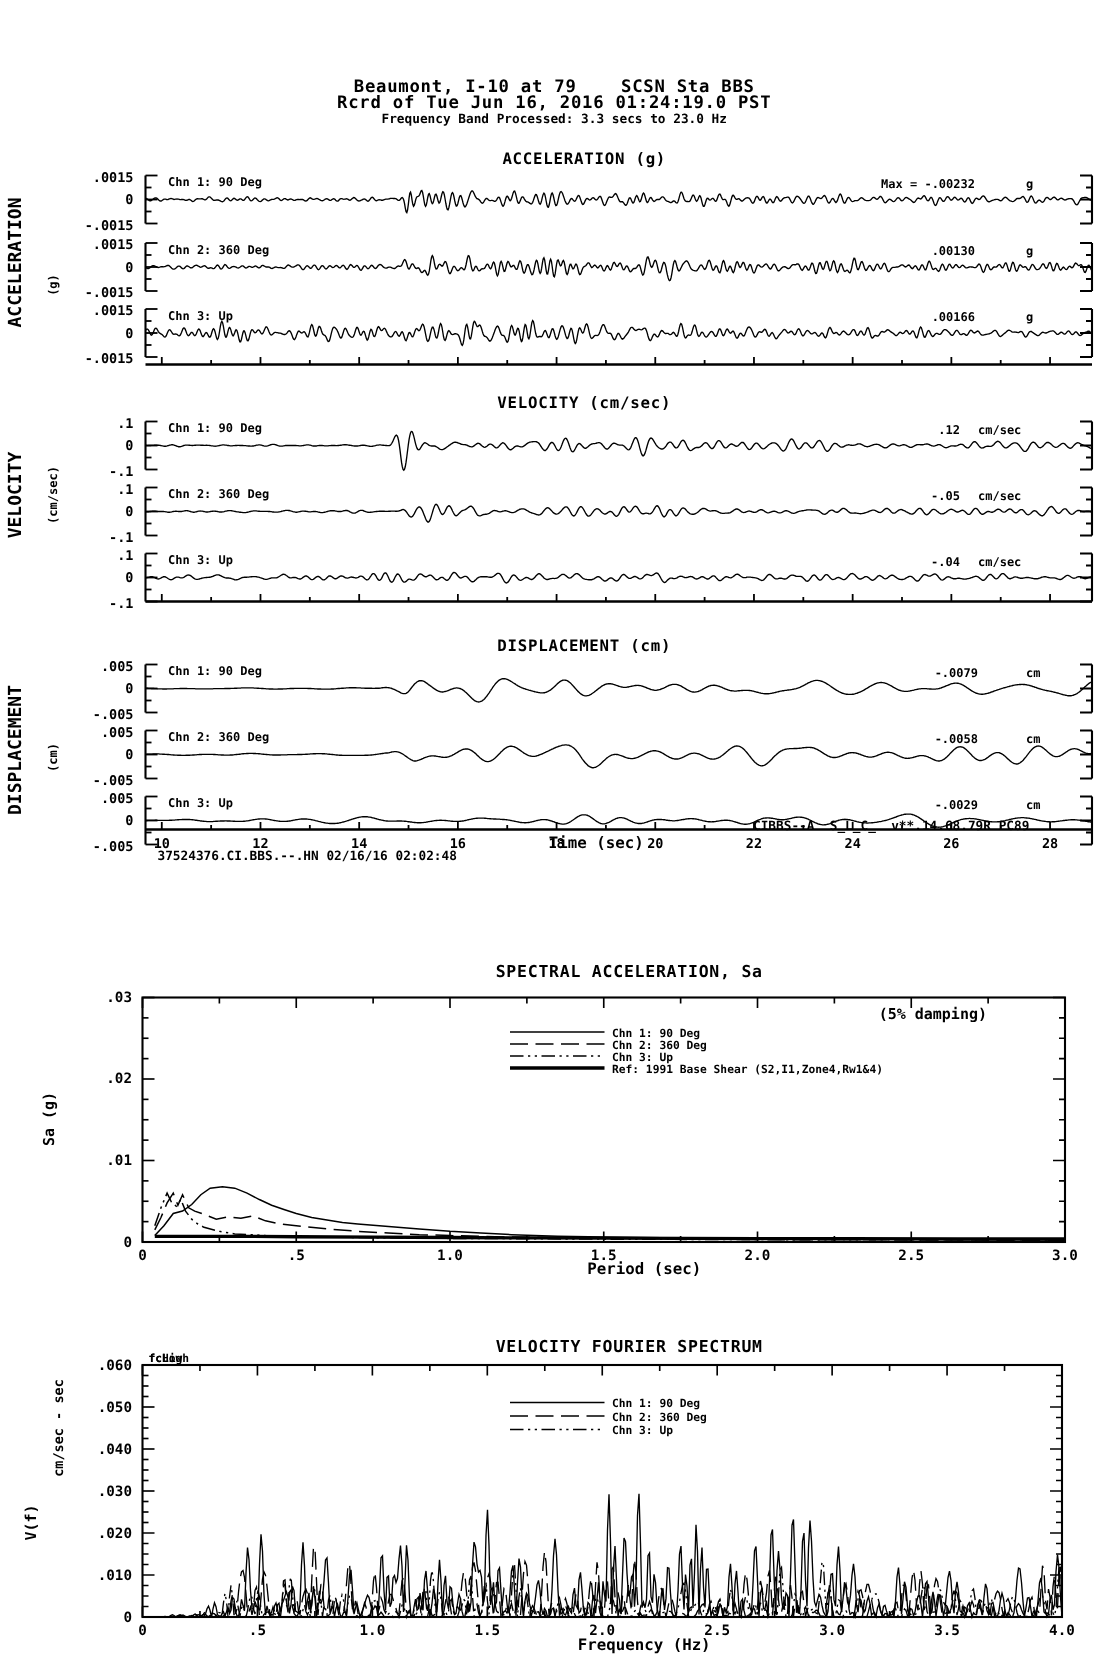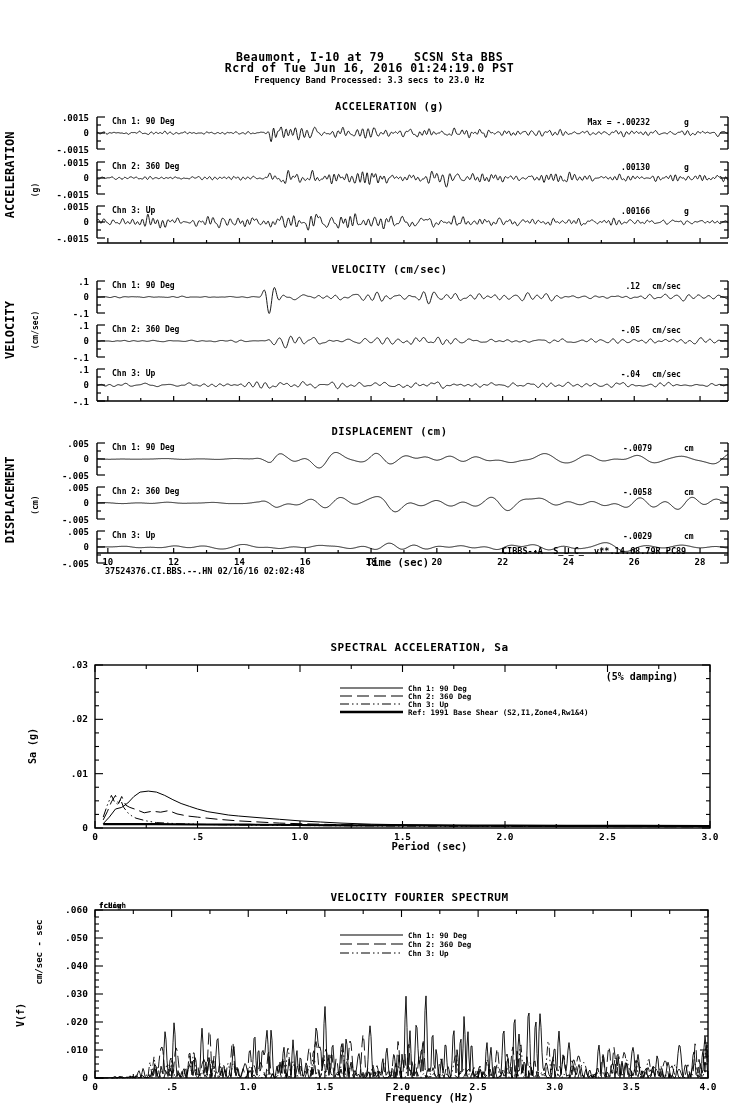--- a/index.html
+++ b/index.html
@@ -467,19 +467,19 @@
 
   <div class="txt ctr ptitle" style="top:100px;left:20px">ACCELERATION (g)</div>
   <div class="txt ctr ptitle" style="top:263px;left:20px">VELOCITY (cm/sec)</div>
   <div class="txt ctr ptitle" style="top:425px;left:20px">DISPLACEMENT (cm)</div>
 
   <div class="txt ctr axlab" style="top:556px;left:28px">Time (sec)</div>
   <div class="txt foot" style="top:566px;left:105px">37524376.CI.BBS.--.HN 02/16/16 02:02:48</div>
   <div class="txt foot" style="top:546px;left:502px">CIBBS--A  S_L_C_  v**.14.68.79R PC89</div>
 
   <div class="txt ctr ptitle" style="top:641px;left:50px;font-size:11px">SPECTRAL ACCELERATION, Sa</div>
-  <div class="txt damp" style="top:671px;left:468px;width:210px;text-align:right">(5% damping)</div>
+  <div class="txt damp" style="top:671px;left:448px;width:210px;text-align:right">(5% damping)</div>
   <div class="txt ctr axlab" style="top:840px;left:60px">Period (sec)</div>
 
   <div class="txt ctr ptitle" style="top:891px;left:50px;font-size:11px">VELOCITY FOURIER SPECTRUM</div>
   <div class="txt ctr axlab" style="top:1091px;left:60px">Frequency (Hz)</div>
 
 </div>
 
 </body></html>

